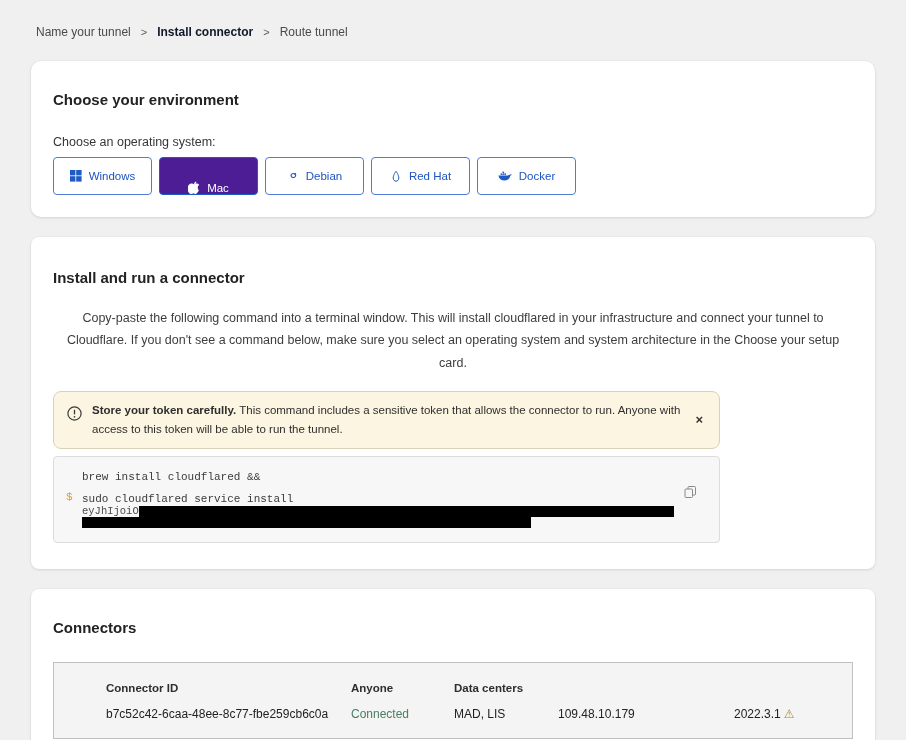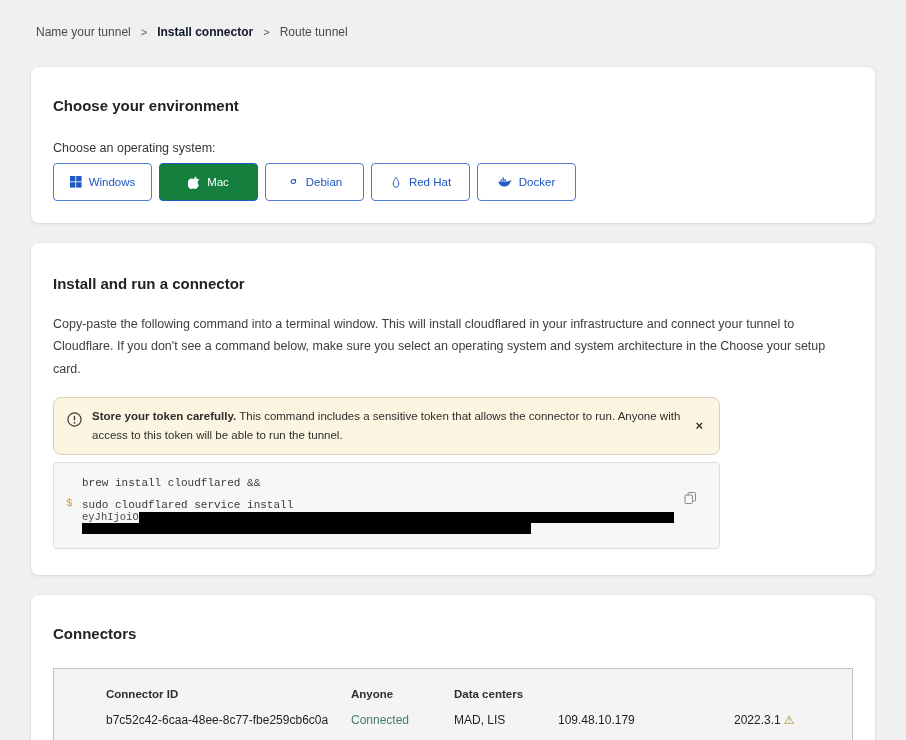--- a/index.html
+++ b/index.html
@@ -24,44 +24,45 @@
   .crumb-sep { color: #5a5a5a; font-size: 11px; }
   
   .card {
     background: #ffffff;
     border-radius: 8px;
     margin: 0 31px 20px 31px;
     box-shadow: 0 1px 3px rgba(0,0,0,0.10), 0 0 0 1px rgba(0,0,0,0.02);
   }
   .card-title { font-size: 15px; font-weight: bold; color: #232323; }
   
-  .card-env { margin-top: 28px; padding: 30px 22px 22px 22px; }
+  .card-env { margin-top: 22px; padding: 30px 22px 22px 22px; border-radius: 10px; }
   .os-label { margin-top: 27px; font-size: 12.5px; color: #363636; }
   .os-row { margin-top: 8px; display: flex; gap: 7px; }
   .os-btn {
     width: 99px; height: 38px;
     border: 1px solid #4f7bd2;
     border-radius: 4px;
     background: #ffffff;
     color: #1d54c0;
     font-size: 11.5px;
     font-family: "Liberation Sans", sans-serif;
     display: flex; align-items: center; justify-content: center; gap: 7px;
     cursor: pointer;
   }
-  .os-btn.selected { background: #15803d; border-color: #1e5bc5; color: #ffffff; }
+  .os-btn.selected { background: #4c1d95; border-color: #1e5bc5; color: #ffffff; align-items: flex-end; }
   .os-btn svg { display: block; }
   
   .card-install { padding: 32px 22px 26px 22px; }
   .install-desc {
     margin-top: 21px;
     font-size: 12.5px;
     line-height: 1.78;
     color: #3d3d3d;
     max-width: 800px;
+    text-align: center;
   }
   .warning-box {
     margin-top: 17px;
     width: 667px;
     background: #fbf5e1;
     border: 1px solid #d8d1ba;
     border-radius: 8px;
     padding: 9px 12px 9px 13px;
     display: flex;
     align-items: flex-start;

